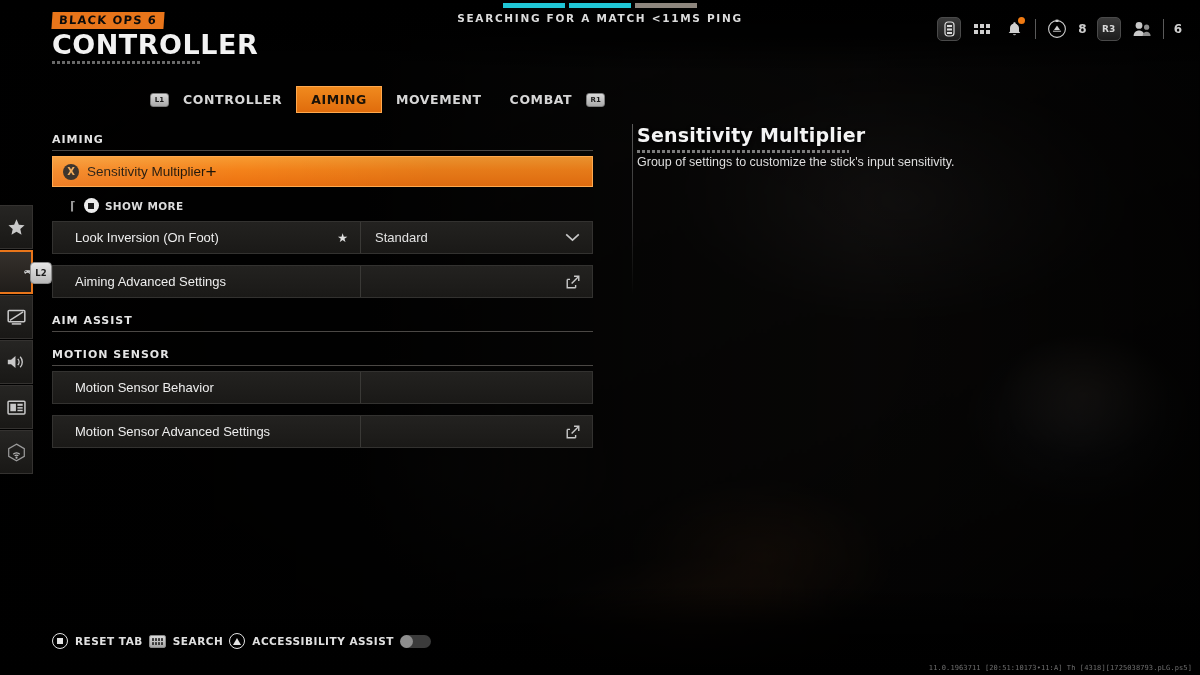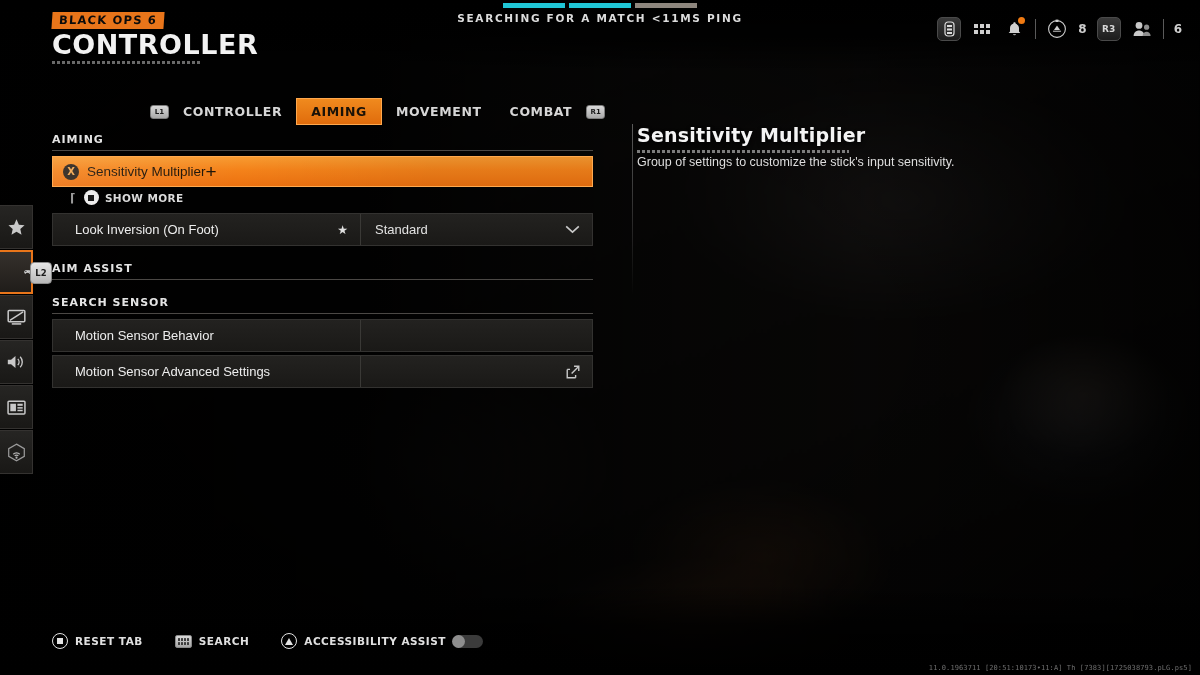--- a/index.html
+++ b/index.html
@@ -121,21 +121,21 @@
     position: absolute; left: 30px; top: 10px;
     width: 22px; height: 22px; border-radius: 4px;
     background: linear-gradient(180deg, #e6e6e6, #b8b8b8);
     color: #1b1b1b; font-size: 8.5px; font-weight: bold;
     display: flex; align-items: center; justify-content: center;
     font-family: "DejaVu Sans", sans-serif;
     border: 1px solid #8b8b8b;
   }
 
   
-  .tabs { position: absolute; left: 150px; top: 98px; display: flex; align-items: center; gap: 0px; }
+  .tabs { position: absolute; left: 150px; top: 86px; display: flex; align-items: center; gap: 0px; }
   .tab-key {
     width: 19px; height: 14px; border-radius: 3px;
     background: linear-gradient(180deg,#d9d9d9,#a9a9a9);
     color: #1a1a1a; font-size: 7px; font-weight: bold;
     display:flex; align-items:center; justify-content:center;
     font-family: "DejaVu Sans", sans-serif;
     border: 1px solid #7d7d7d;
   }
   .tab {
     font-family: "DejaVu Sans", sans-serif;
@@ -156,21 +156,21 @@
     font-size: 11px; font-weight: bold; letter-spacing: 1px;
     color: #e4e4e4;
     padding-bottom: 4px;
     border-bottom: 1px solid #4b4845;
     margin-bottom: 5px;
   }
   .group-head.spaced { margin-top: 16px; }
 
   .row {
     display: flex; align-items: stretch;
-    height: 33px; margin-bottom: 3px;
+    height: 33px; margin-bottom: 11px;
     background: linear-gradient(180deg, #232220, #1a1917);
     border: 1px solid #333230;
   }
   .row .label {
     flex: 0 0 308px;
     display: flex; align-items: center; justify-content: space-between;
     padding: 0 12px 0 22px;
     font-size: 13px; color: #ededed;
     border-right: 1px solid #3a3936;
   }
@@ -252,21 +252,21 @@
   .detail p {
     margin-top: 0;
     font-size: 12.5px; color: #dedede; line-height: 1.45;
   }
   .detail-divider {
     position: absolute; left: 632px; top: 124px; width: 1px; height: 172px;
     background: linear-gradient(180deg, rgba(160,160,160,0.55), rgba(160,160,160,0));
   }
 
   
-  .bottom { position: absolute; left: 52px; bottom: 26px; display: flex; align-items: center; gap: 32px; }
+  .bottom { position: absolute; left: 52px; bottom: 26px; display: flex; align-items: center; gap: 6px; }
   .b-item { display: flex; align-items: center; gap: 7px;
     font-family: "DejaVu Sans", sans-serif;
     font-size: 10.5px; font-weight: bold; letter-spacing: 0.5px; color: #e0e0e0; }
   .btn-circ {
     width: 16px; height: 16px; border-radius: 50%;
     border: 1.5px solid #e3e3e3;
     display:flex; align-items:center; justify-content:center;
     color: #e3e3e3; font-size: 8px;
   }
   .btn-circ i { display:block; width: 6px; height: 6px; background: #e3e3e3; }
@@ -448,48 +448,64 @@
       <div class="value">
         <span>Standard</span>
         <span class="chev">
           <svg width="15" height="9" viewBox="0 0 16 10">
               <path d="M1 1.5 8 8l7-6.5" fill="none" stroke="#c9c9c9" stroke-width="1.8"></path>
             </svg>
         </span>
       </div>
     </div>
 
-
-    <div class="group-head spaced">AIM ASSIST</div>
-
-
-    <div class="group-head spaced">SEARCH SENSOR</div>
-
     <div class="row">
       <div class="label">
-        <span>Motion Sensor Behavior</span>
-      </div>
-    </div>
-
-    <div class="row">
-      <div class="label">
-        <span>Motion Sensor Advanced Settings</span>
+        <span>Aiming Advanced Settings</span>
       </div>
       <div class="value">
         <span></span>
         <span>
           <svg width="14" height="14" viewBox="0 0 16 16">
               <path d="M1.4 5V14.6H11" fill="none" stroke="#c9c9c9" stroke-width="1.6"></path>
               <path d="M1.4 5h3.2M11 14.6v-3.2" fill="none" stroke="#c9c9c9" stroke-width="1.6"></path>
               <path d="M6.4 9.6 14.4 1.6" stroke="#c9c9c9" stroke-width="1.6"></path>
               <path d="M9.2 1.4h5.4v5.4" fill="none" stroke="#c9c9c9" stroke-width="1.6"></path>
             </svg>
         </span>
       </div>
     </div>
+
+    <div class="group-head spaced">AIM ASSIST</div>
+
+
+    <div class="group-head spaced">MOTION SENSOR</div>
+
+    <div class="row">
+      <div class="label">
+        <span>Motion Sensor Behavior</span>
+      </div>
+    </div>
+
+    <div class="row">
+      <div class="label">
+        <span>Motion Sensor Advanced Settings</span>
+      </div>
+      <div class="value">
+        <span></span>
+        <span>
+          <svg width="14" height="14" viewBox="0 0 16 16">
+              <path d="M1.4 5V14.6H11" fill="none" stroke="#c9c9c9" stroke-width="1.6"></path>
+              <path d="M1.4 5h3.2M11 14.6v-3.2" fill="none" stroke="#c9c9c9" stroke-width="1.6"></path>
+              <path d="M6.4 9.6 14.4 1.6" stroke="#c9c9c9" stroke-width="1.6"></path>
+              <path d="M9.2 1.4h5.4v5.4" fill="none" stroke="#c9c9c9" stroke-width="1.6"></path>
+            </svg>
+        </span>
+      </div>
+    </div>
   </div>
 
   <div class="detail-divider"></div>
   <div class="detail">
     <h2>Sensitivity Multiplier</h2>
     <div class="detail-rule"></div>
     <p>Group of settings to customize the stick's input sensitivity.</p>
   </div>
 
   <div class="bottom">
@@ -516,14 +532,14 @@
       <span class="btn-circ">
           <span class="tri"></span>
         </span>
       <span>ACCESSIBILITY ASSIST</span>
       <span class="toggle off">
           <i></i>
         </span>
     </div>
   </div>
 
-  <div class="buildstr">11.0.1963711 [20:51:10173•11:A] Th [7383][1725038793.pLG.ps5]</div>
+  <div class="buildstr">11.0.1963711 [20:51:10173•11:A] Th [4318][1725038793.pLG.ps5]</div>
 </div>
 
 </body></html>

